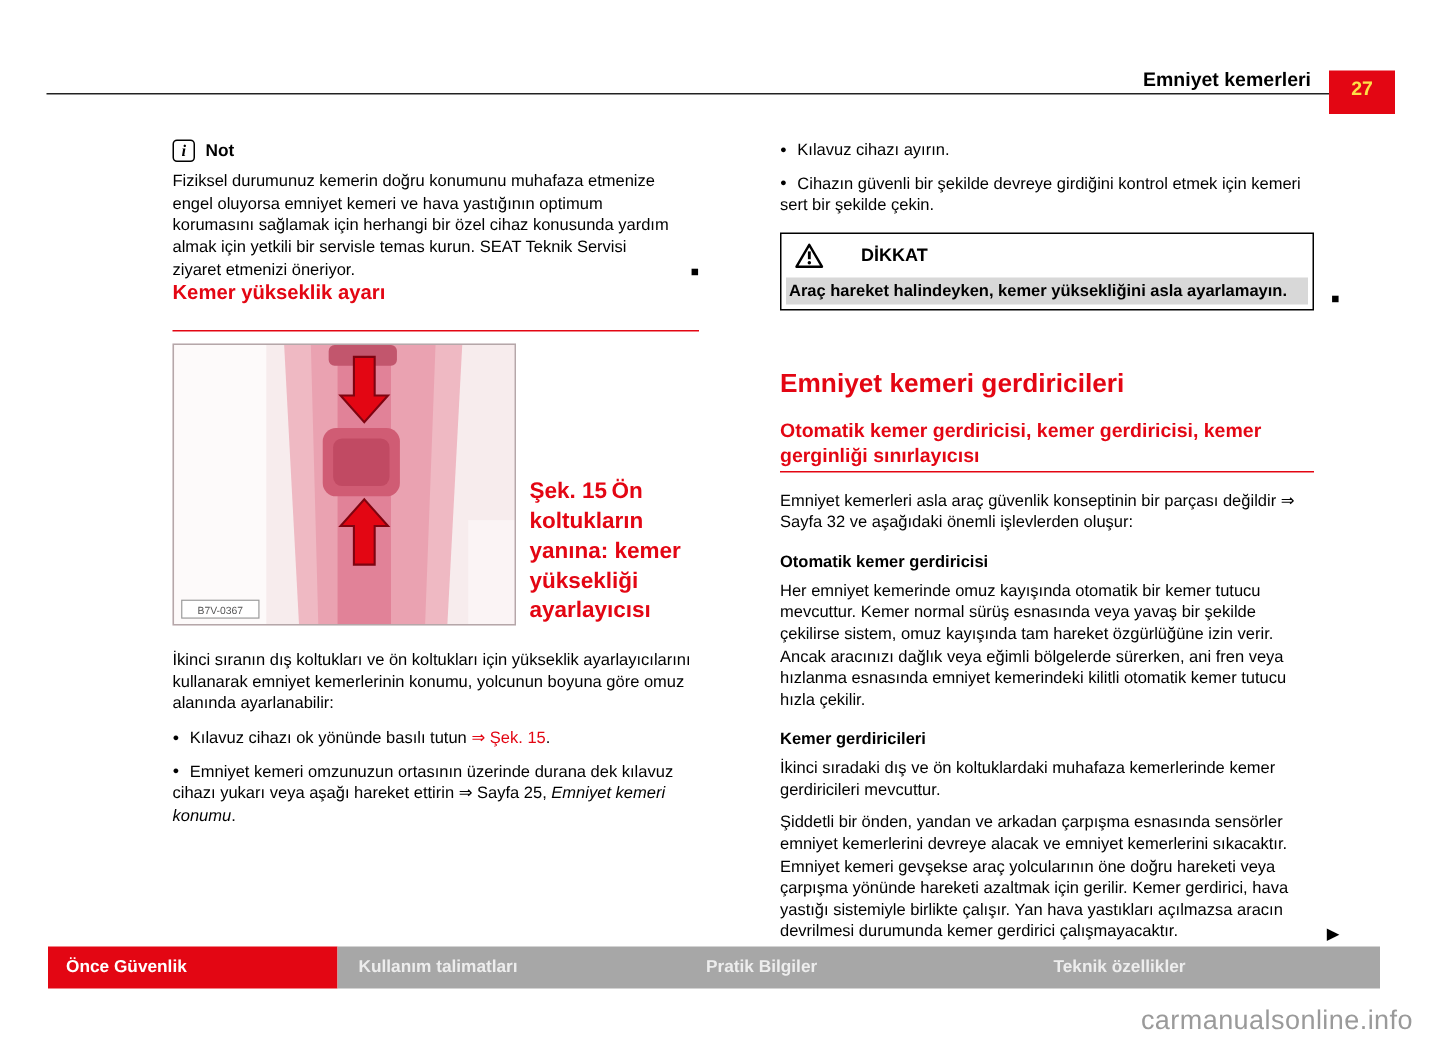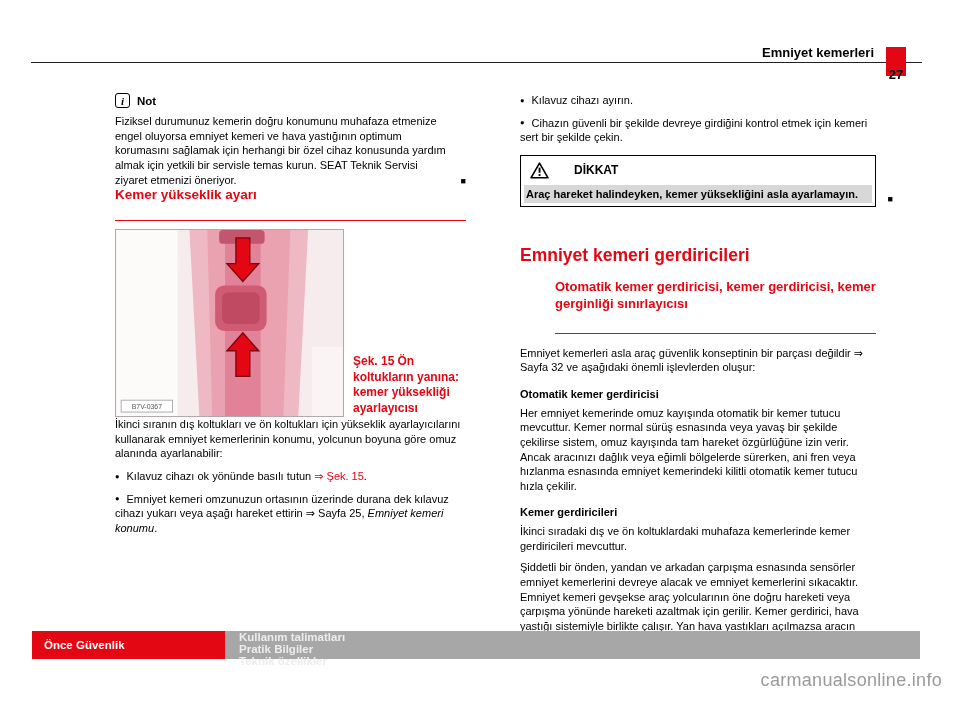--- a/index.html
+++ b/index.html
@@ -5,23 +5,23 @@
   * { margin:0; padding:0; box-sizing:border-box; }
   html,body { background:#ffffff; }
   .page {
     position:relative; width:960px; height:701px; background:#ffffff;
     font-family:"Liberation Sans", sans-serif; color:#000; overflow:hidden;
   }
   
   .header-rule { position:absolute; left:31px; top:62px; width:891px; height:1px; background:#222; }
   .section-title { position:absolute; top:45px; right:86px; font-size:13px; font-weight:bold; }
   .page-badge {
-    position:absolute; top:47px; left:886px; width:20px; height:29px;
-    background:#e30613; color:#000000; font-weight:bold; font-size:13px;
-    display:flex; justify-content:center; align-items:flex-start; padding-top:20px;
+    position:absolute; top:47px; left:886px; width:44px; height:29px;
+    background:#e30613; color:#fde047; font-weight:bold; font-size:13px;
+    display:flex; justify-content:center; align-items:flex-start; padding-top:4px;
   }
   
   .col-left  { position:absolute; left:115px; top:90px;  width:351px; }
   .col-right { position:absolute; left:520px; top:90px;  width:356px; }
   p, li { font-size:11px; line-height:1.33; }
   .it { font-style:italic; }
   .red-link { color:#e30613; }
   
   .note-head { margin-top:3px; display:flex; align-items:center; gap:7px; }
   .note-icon {
@@ -33,52 +33,52 @@
   .note-body { margin-top:6px; position:relative; padding-right:14px; }
   .end-square { position:absolute; right:0; bottom:1px; font-size:9px; line-height:1; }
   
   h2.red-h {
     color:#e30613; font-size:13.5px; font-weight:bold;
     padding-bottom:18px; border-bottom:1px solid #e30613;
   }
   h1.red-big { margin-top:38px; color:#e30613; font-size:17.5px; font-weight:bold; line-height:1.15; }
   h2.red-sub {
     margin-top:14px; color:#e30613; font-size:13px; font-weight:bold; line-height:1.3;
-    padding-bottom:20px; border-bottom:1px solid #e30613;margin-left:35px;
+    padding-bottom:1px; border-bottom:1px solid #e30613;
   }
   
   .figure-row { margin-top:8px; display:flex; }
   .fig-frame { width:229px; height:188px; border:1px solid #b5a7a9; background:#f7eced; flex:none; }
   .fig-caption {
     width:112px; margin-left:9px; align-self:flex-end;
-    color:#e30613; font-weight:bold; font-size:12px; line-height:1.32;
+    color:#e30613; font-weight:bold; font-size:15px; line-height:1.32;
   }
   .cap-label { margin-right:3px; }
-  .intro-p { }
+  .intro-p { margin-top:16px; }
   
   ul.dots { list-style:none; }
   ul.dots li { margin-top:8px; }
   ul.dots li::before { content:"●"; font-size:7.5px; vertical-align:1.5px; margin-right:7px; }
   
   .warn-wrap { margin-top:10px; position:relative; }
   .warn-box { border:1px solid #000; }
   .warn-head { display:flex; align-items:center; gap:9px; padding:6px 9px 4px 9px; }
   .warn-title { font-size:12px; font-weight:bold;padding-left:16px; }
   .warn-body { margin:2px 3px 3px 3px; background:#d8d8d8; font-size:11px; font-weight:bold; padding:3px 2px; }
   .warn-square { position:absolute; right:-17px; bottom:3px; font-size:9px; line-height:1; }
   .bold-title { margin-top:12px; font-weight:bold; }
   .body-p { margin-top:4px; }
   .body-p2 { margin-top:7px; position:relative; }
   .cont-arrow { position:absolute; right:-17px; bottom:0; font-size:11px; line-height:1; }
   
   .footer-red {
     position:absolute; left:32px; top:631px; width:193px; height:28px; background:#e30613;
     color:#fff; font-weight:bold; font-size:11.5px; display:flex; align-items:center; padding-left:12px;
   }
-  .footer-gray { position:absolute; left:225px; top:631px; width:695px; height:28px; background:#a7a7a7; display:flex;flex-direction:column; }
+  .footer-gray { position:absolute; left:225px; top:631px; width:695px; height:28px; background:#a7a7a7; display:flex; }
   .footer-tab { flex:1; display:flex; align-items:center; padding-left:14px; color:#ededed; font-weight:bold; font-size:11.5px; }
   .watermark { position:absolute; right:18px; bottom:10px; color:#9a9a9a; font-size:18px; letter-spacing:0.3px; }
 </style>
 </head>
 <body>
 
 <div class="page">
 
   <div class="header-rule"></div>
   <div class="section-title">Emniyet kemerleri</div>

